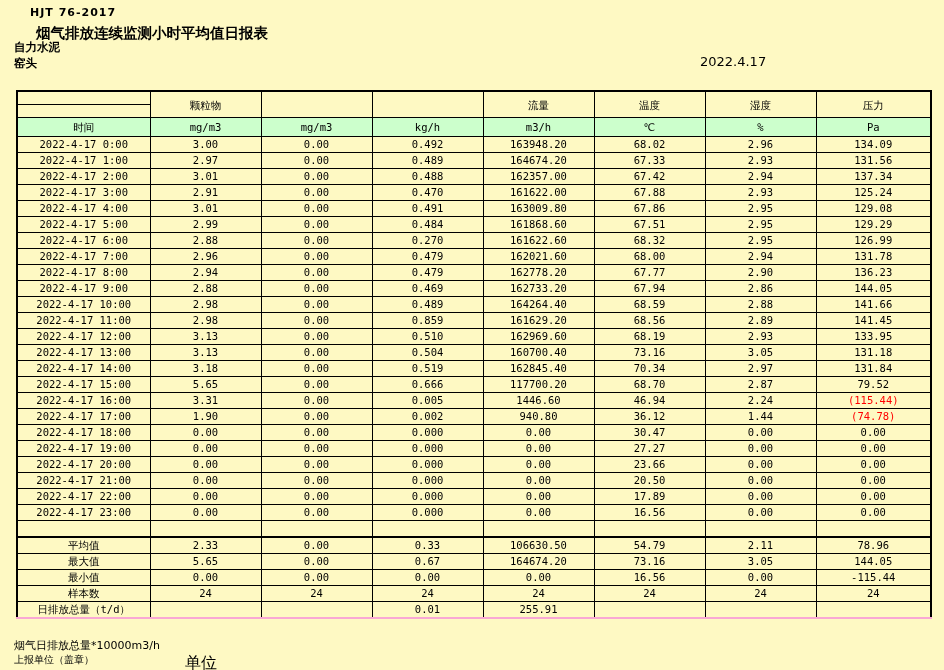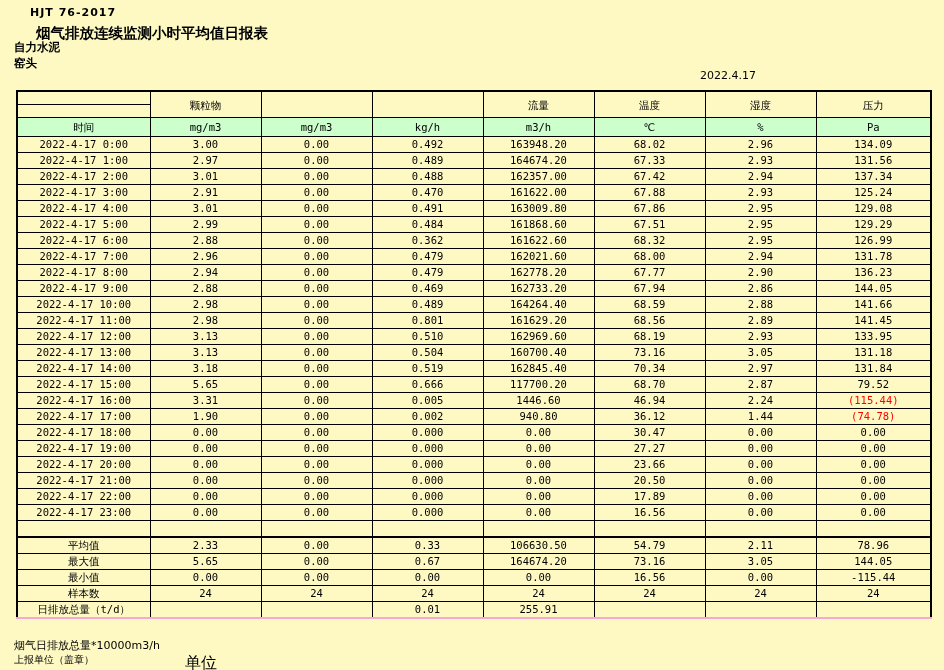--- a/index.html
+++ b/index.html
@@ -5,21 +5,21 @@
   html,body { margin:0; padding:0; background:#ffffff; }
   .page {
     position:relative; width:944px; height:670px; background:#fef9c3;
     font-family:"DejaVu Sans","Liberation Sans",sans-serif; color:#000;
     overflow:hidden;
   }
   .std       { position:absolute; left:30px;  top:6px;  font-size:11px; font-weight:bold; letter-spacing:1px; }
   .title     { position:absolute; left:0; right:0; top:24px; text-align:left; font-size:14.5px; font-weight:bold;margin-left:36px; }
   .company   { position:absolute; left:14px;  top:40px; font-size:11.5px; font-weight:bold; }
   .site      { position:absolute; left:14px;  top:56px; font-size:11.5px; font-weight:bold; }
-  .date      { position:absolute; left:700px; top:69px; font-size:11px; }
+  .date      { position:absolute; left:700px; top:54px; font-size:13px; }
 
   table.tbl {
     position:absolute; left:16px; top:90px;
     border-collapse:collapse; table-layout:fixed; width:914px;
     font-family:"DejaVu Sans Mono","DejaVu Sans",monospace;
     font-size:10.5px;
   }
   table.tbl td {
     border:1px solid #000; text-align:center; vertical-align:middle;
     padding:0; white-space:nowrap; overflow:hidden;
@@ -141,21 +141,21 @@
           <td>0.484</td>
           <td>161868.60</td>
           <td>67.51</td>
           <td>2.95</td>
           <td>129.29</td>
         </tr>
         <tr>
           <td>2022-4-17 6:00</td>
           <td>2.88</td>
           <td>0.00</td>
-          <td>0.362</td>
+          <td>0.270</td>
           <td>161622.60</td>
           <td>68.32</td>
           <td>2.95</td>
           <td>126.99</td>
         </tr>
         <tr>
           <td>2022-4-17 7:00</td>
           <td>2.96</td>
           <td>0.00</td>
           <td>0.479</td>
@@ -191,21 +191,21 @@
           <td>0.489</td>
           <td>164264.40</td>
           <td>68.59</td>
           <td>2.88</td>
           <td>141.66</td>
         </tr>
         <tr>
           <td>2022-4-17 11:00</td>
           <td>2.98</td>
           <td>0.00</td>
-          <td>0.801</td>
+          <td>0.859</td>
           <td>161629.20</td>
           <td>68.56</td>
           <td>2.89</td>
           <td>141.45</td>
         </tr>
         <tr>
           <td>2022-4-17 12:00</td>
           <td>3.13</td>
           <td>0.00</td>
           <td>0.510</td>

